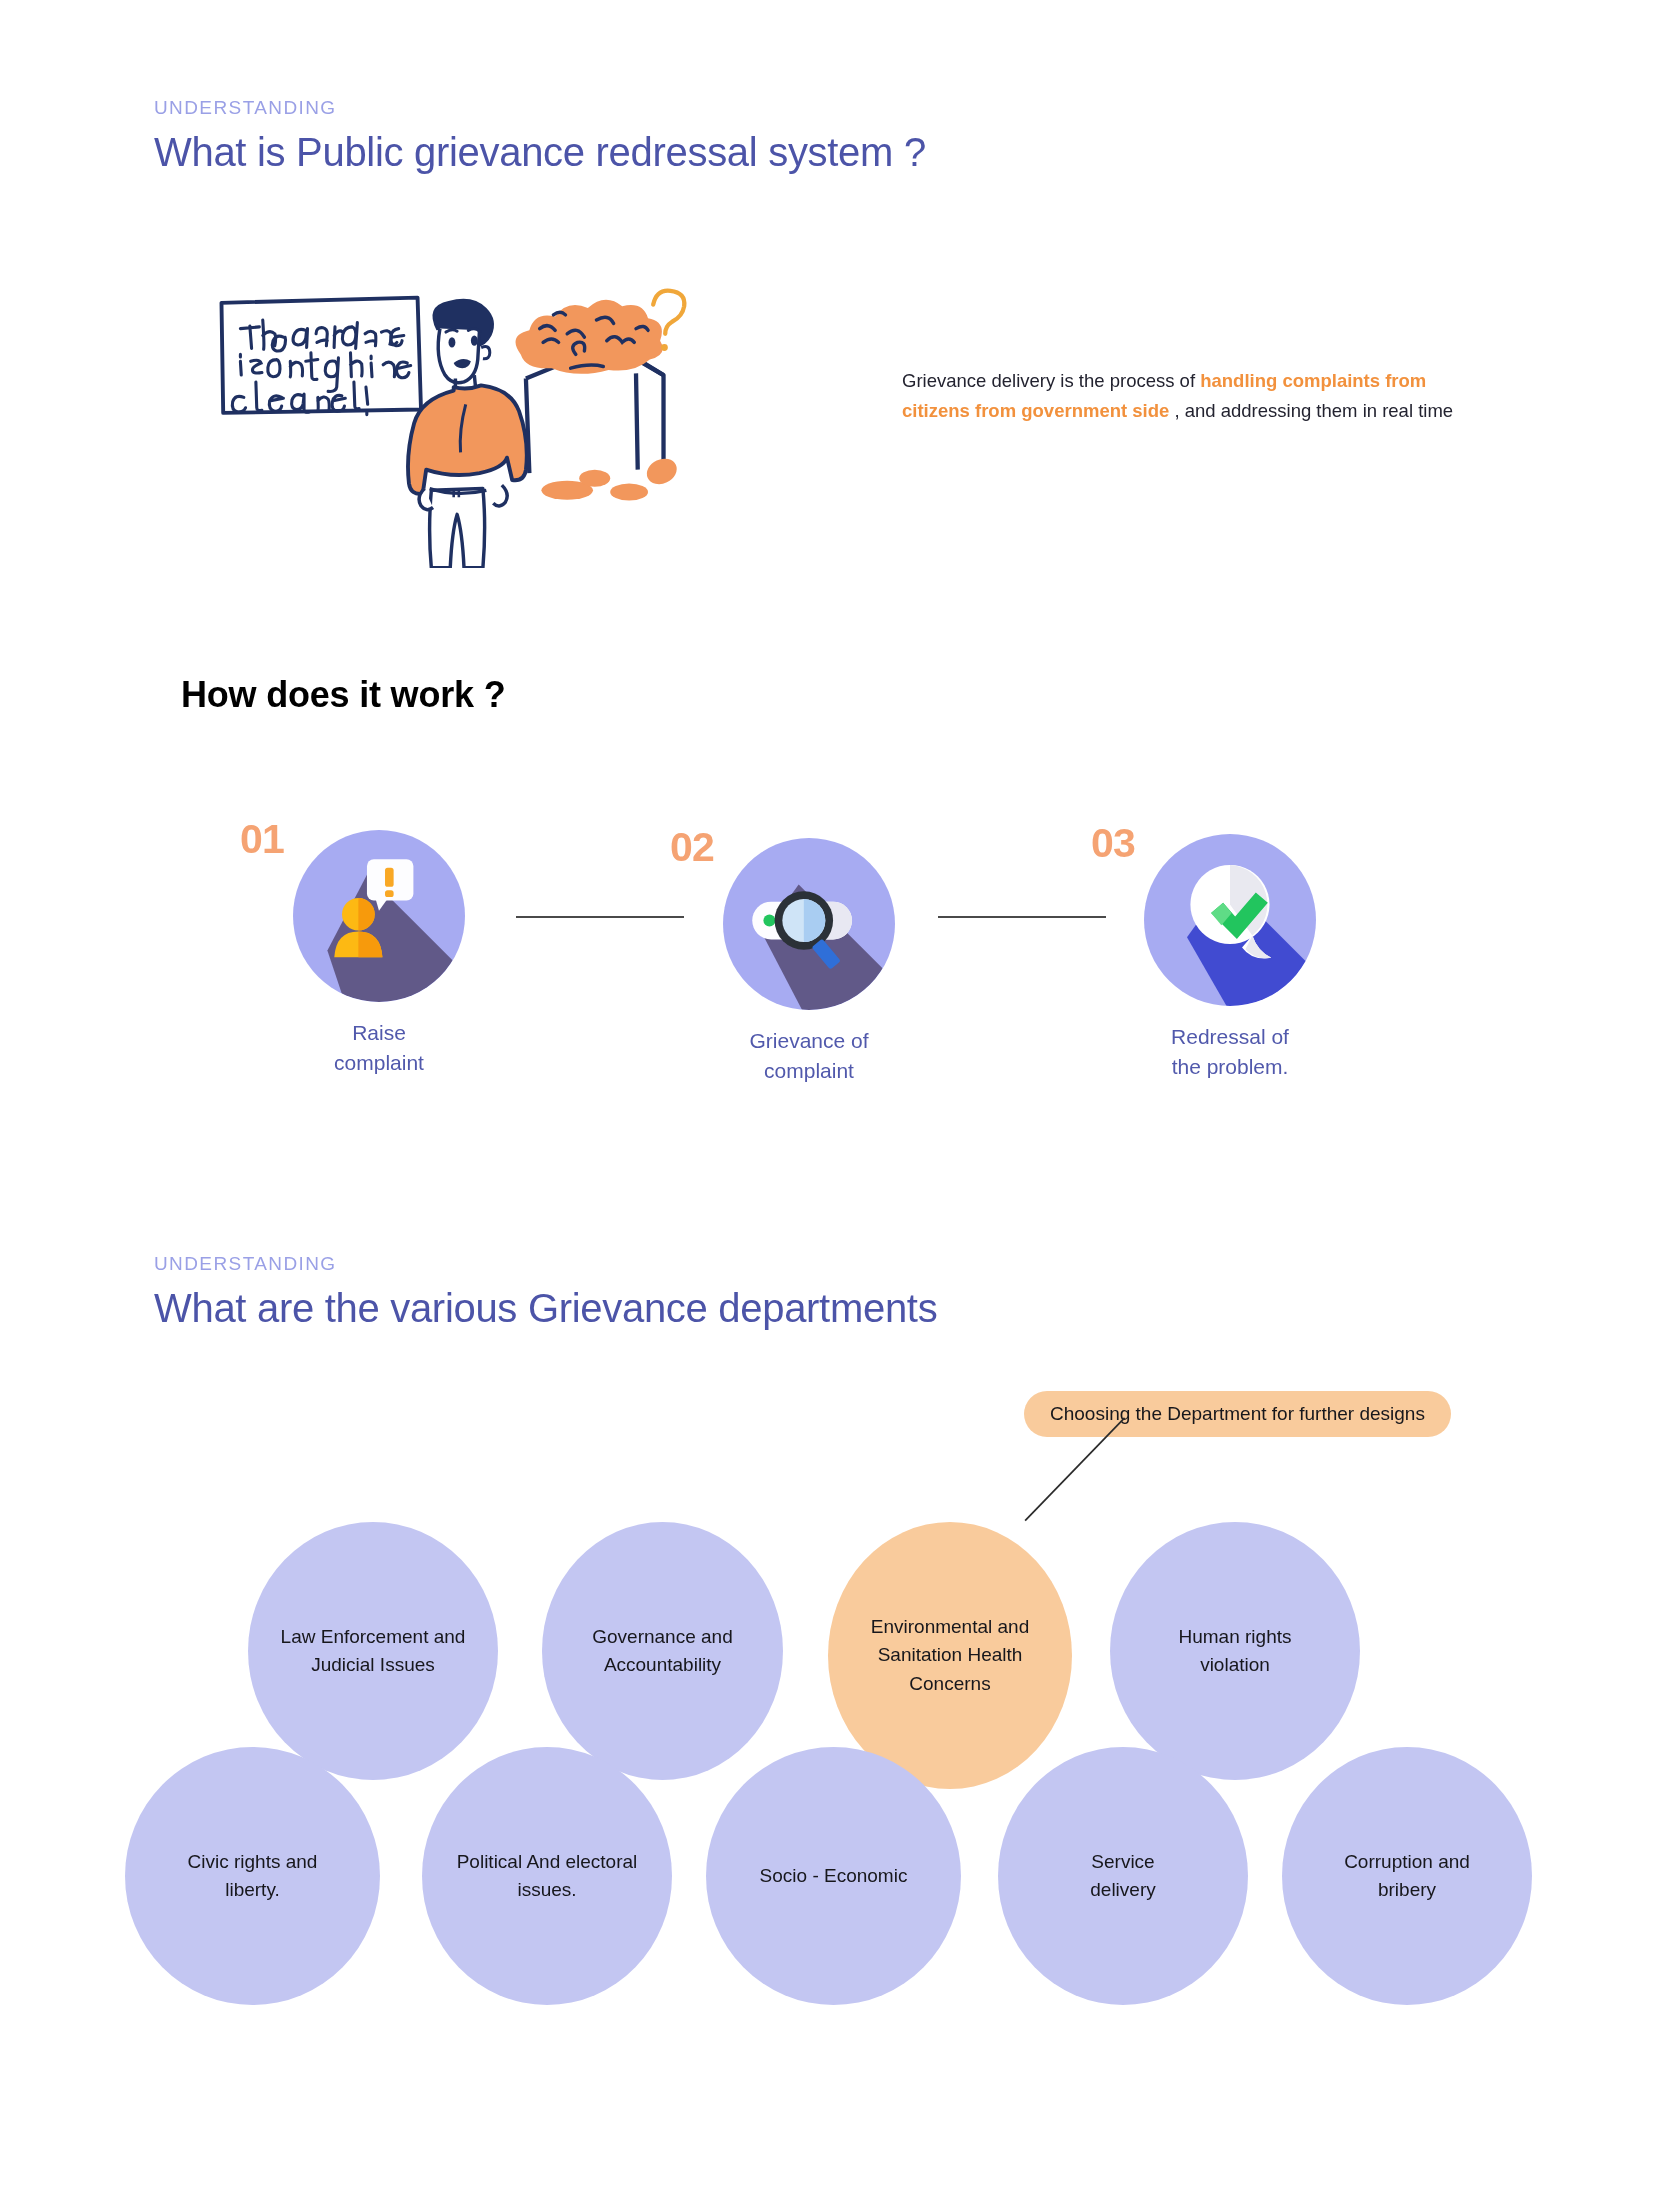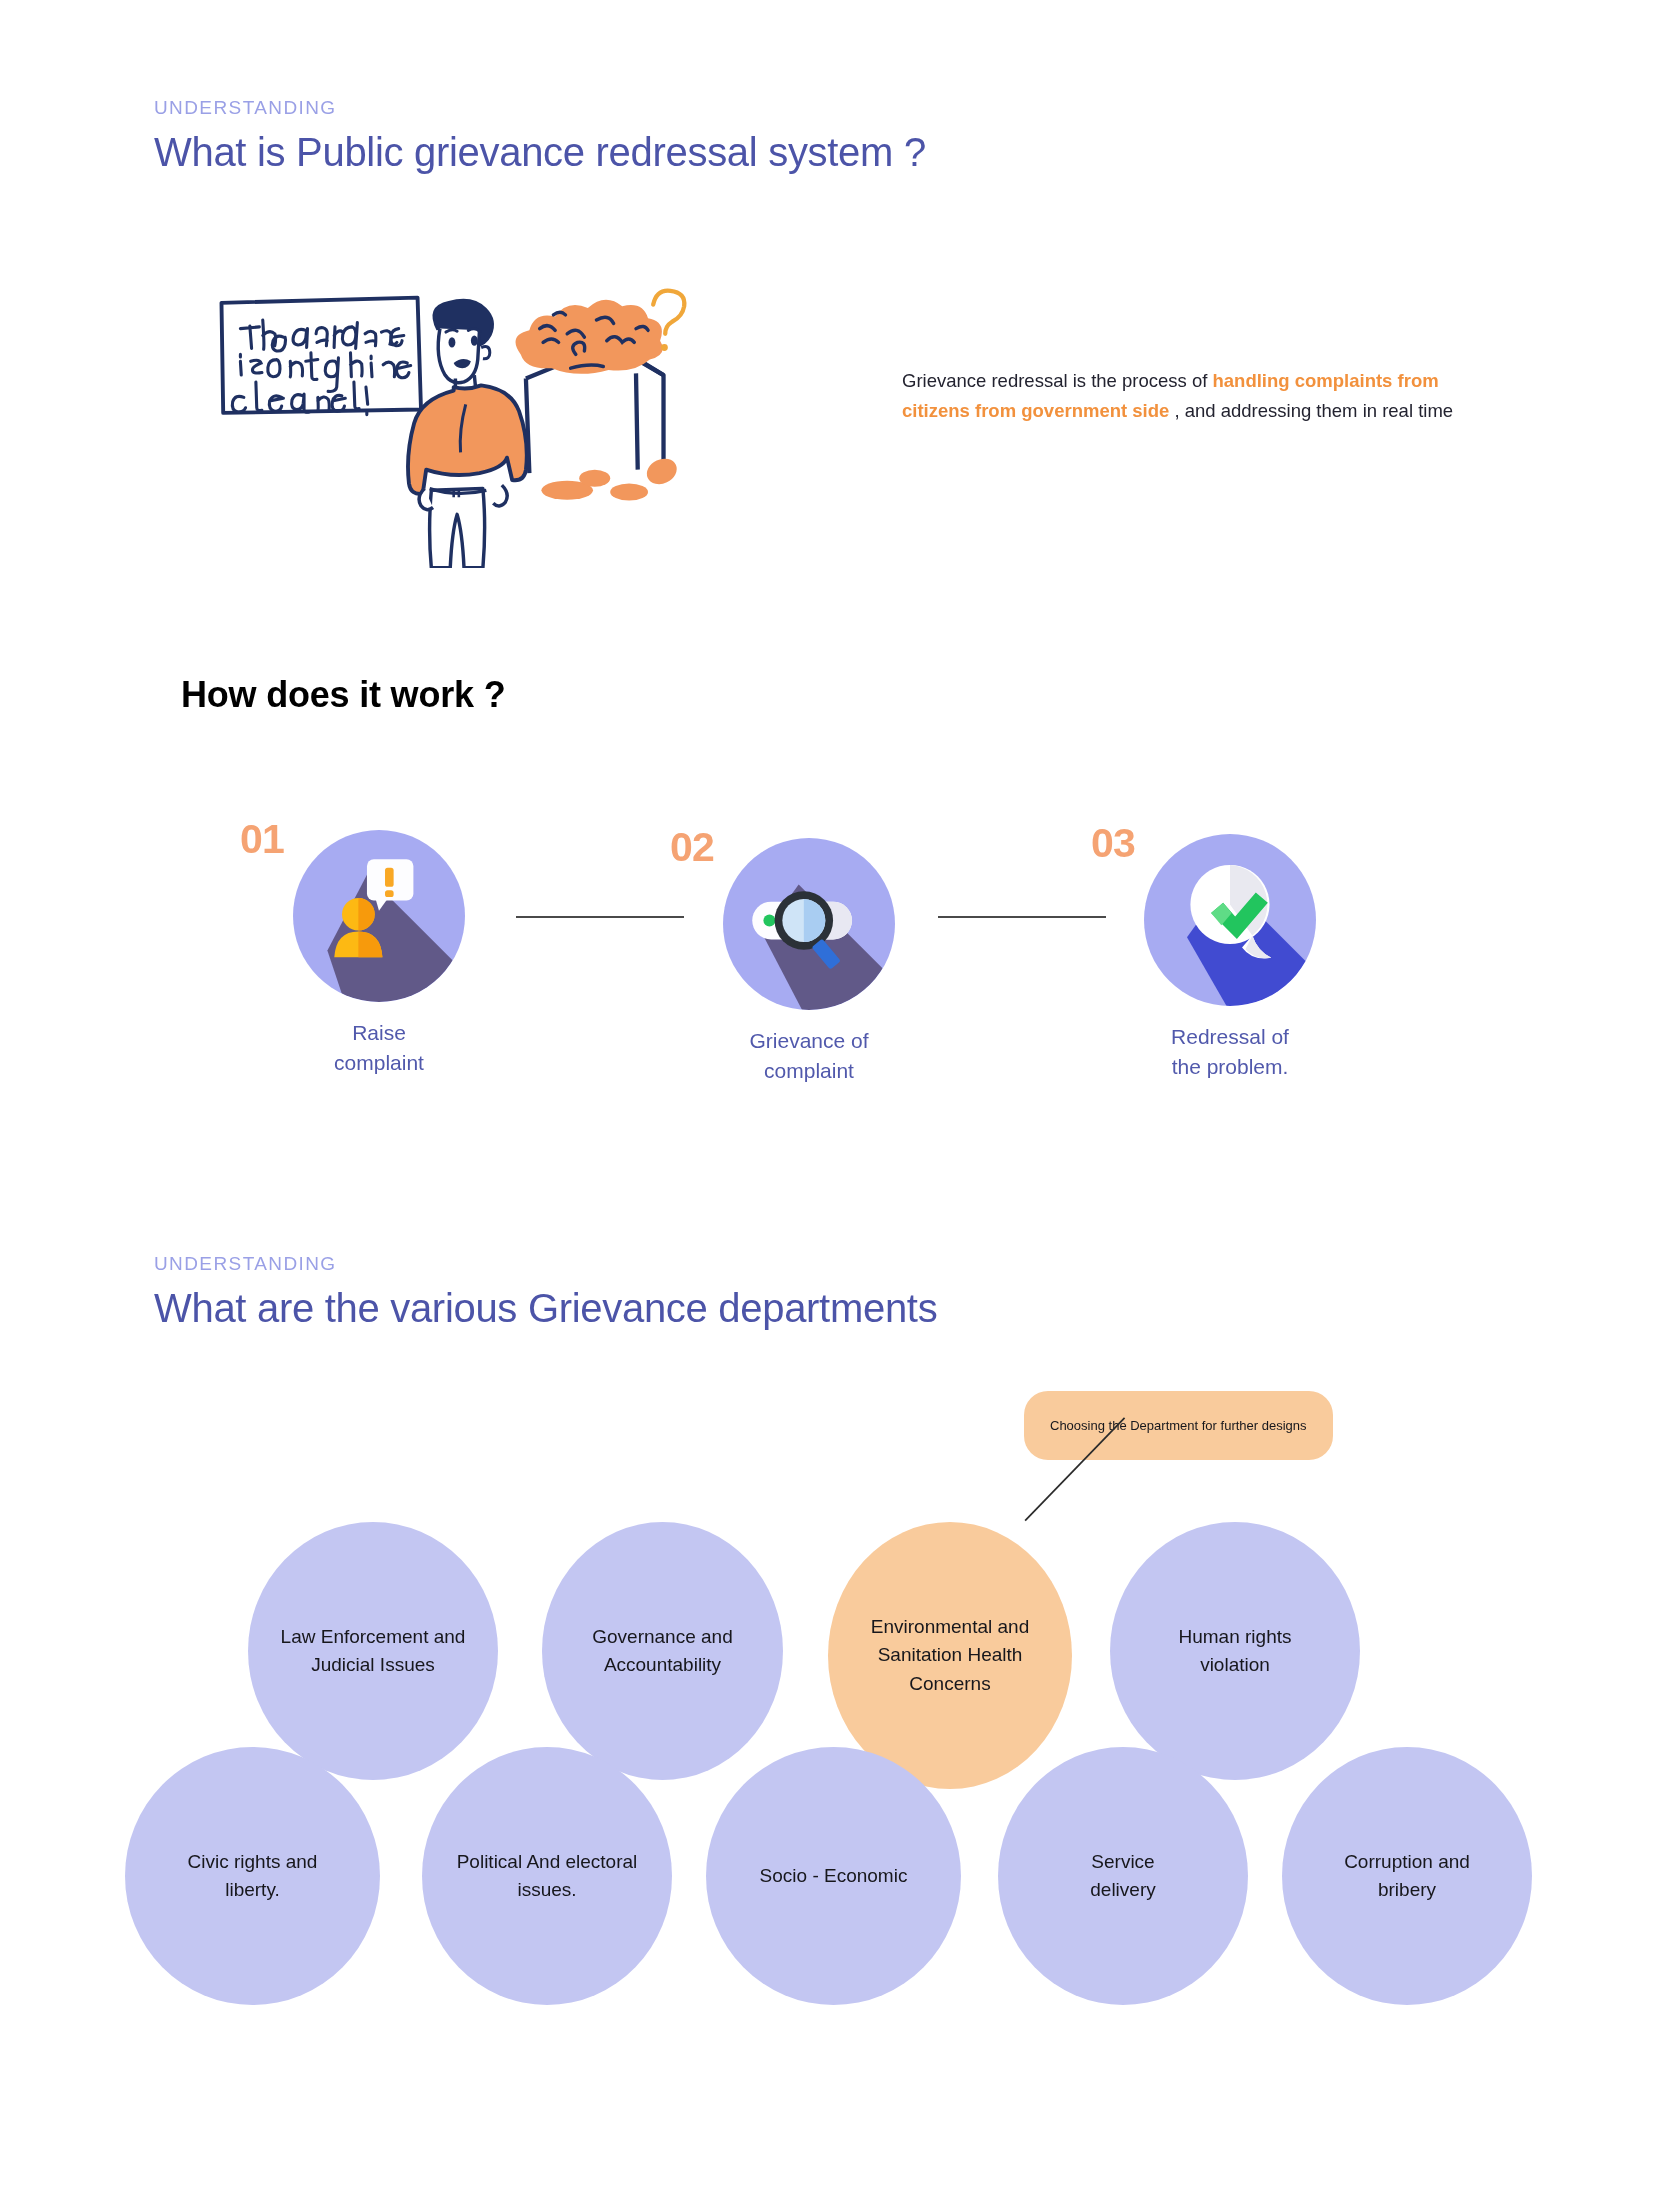--- a/index.html
+++ b/index.html
@@ -70,22 +70,22 @@
     background:#c3c6f2;
     display:flex; align-items:center; justify-content:center;
     text-align:center; padding:0 19px;
     font-size:19px; line-height:1.5; color:#17171c;
   }
   .bubble.accent { background:#f9cb9c; }
 
   #callout {
     position:absolute; left:1024px; top:1391px;
     background:#f9cb9c; color:#17171c;
-    border-radius:24px; padding:27px 26px;
-    font-size:13px; white-space:nowrap;
+    border-radius:24px; padding:12px 26px;
+    font-size:19px; white-space:nowrap;
   }
   #leader { position:absolute; left:929px; top:1411px; width:206px; height:120px; }
 </style>
 </head>
 <body>
 
 <div id="hdr1" class="eyebrow-row">
   <div class="accent-bar"></div>
   <div class="eyebrow-col">
     <div class="eyebrow">UNDERSTANDING</div>
@@ -186,21 +186,21 @@
     </g>
 
     <g>
       <path d="M520 34 q4 -18 20 -16 q18 2 16 18 q-2 12 -14 18 q-8 5 -8 14" stroke="#f0a73a" stroke-width="5" fill="none" stroke-linecap="round"></path>
       <circle cx="533" cy="84" r="4" fill="#f0a73a"></circle>
     </g>
   </svg>
 </div>
 
 <div id="intro-para">
-  <span>Grievance redressal is the process of </span><span class="hl">handling complaints from citizens from government side</span><span> ,  and addressing them in real time</span>
+  <span>Grievance delivery is the process of </span><span class="hl">handling complaints from citizens from government side</span><span> ,  and addressing them in real time</span>
 </div>
 
 <div id="how-title" class="plain-title">How does it work ?</div>
 
 <div id="steps">
 
   <div class="connector" style="left:516px; width:168px;"></div>
   <div class="connector" style="left:938px; width:168px;"></div>
 
   <div class="step" style="left:250px; top:0;">

